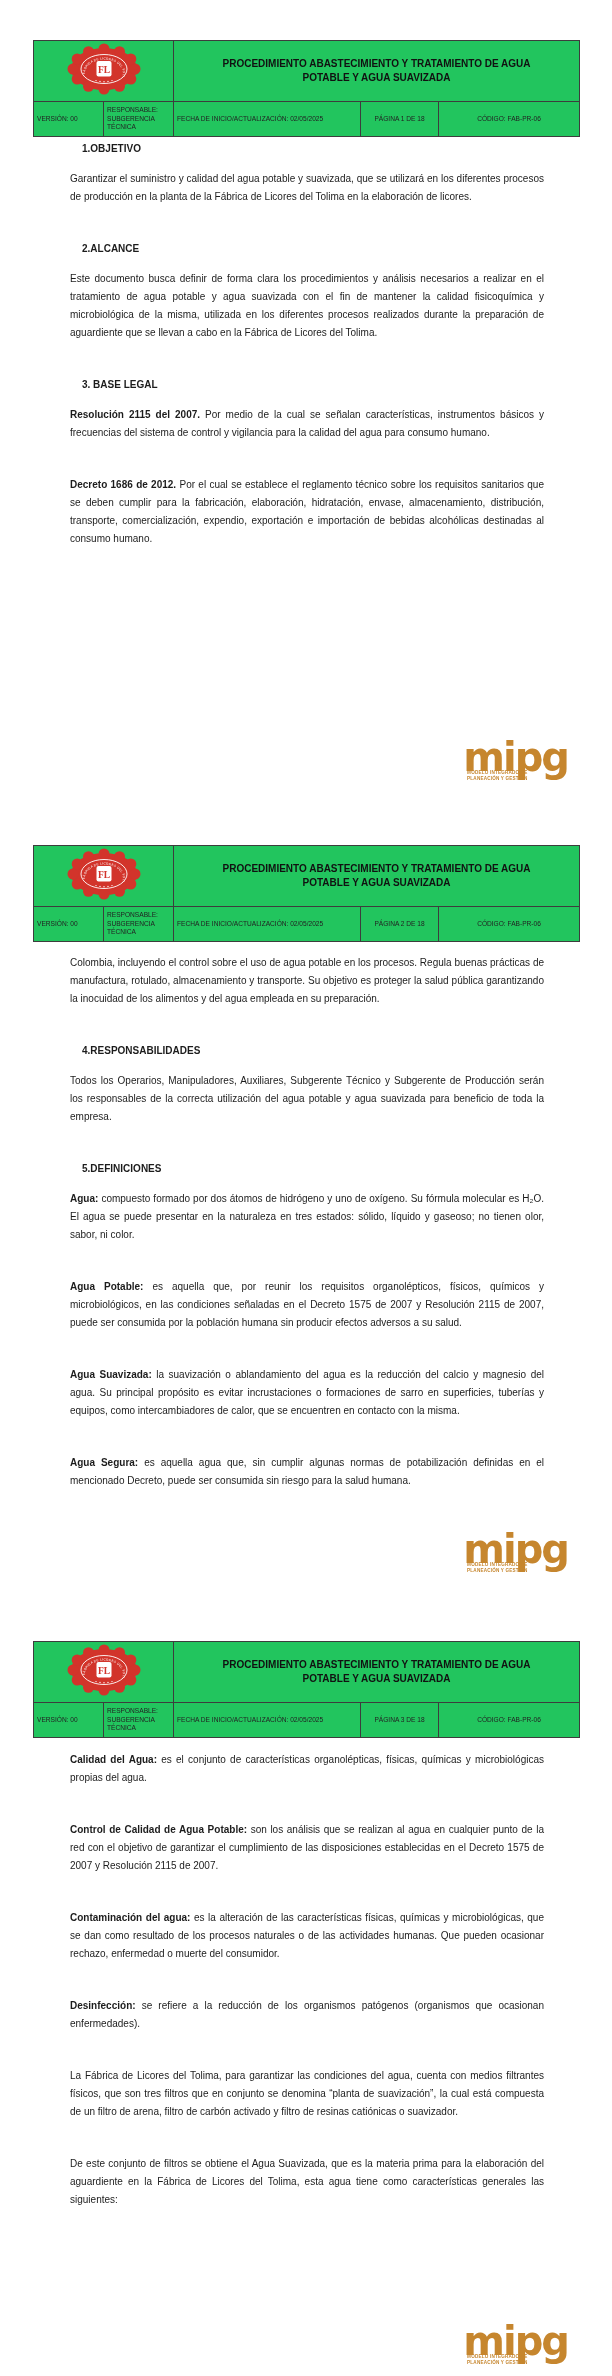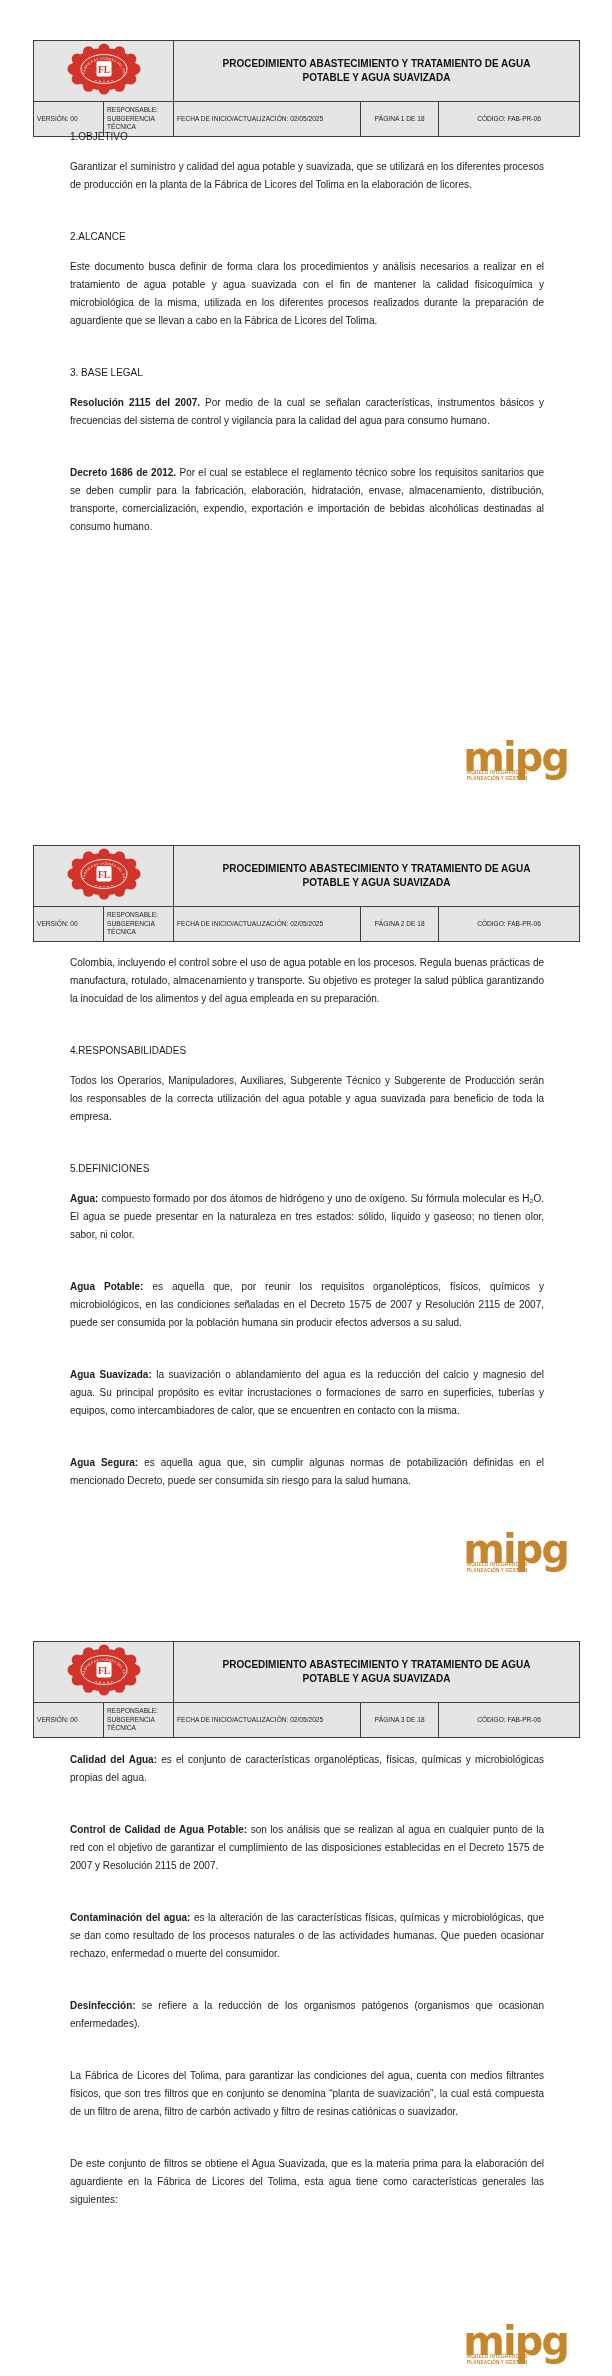--- a/index.html
+++ b/index.html
@@ -5,35 +5,35 @@
   html,body{margin:0;padding:0;background:#ffffff;}
   body{width:612px;font-family:"Liberation Sans",sans-serif;}
   .doc{width:612px;}
   .page{position:relative;width:612px;height:792px;background:#fff;overflow:hidden;color:#1d1d1d;}
 
   
   .hdr{position:absolute;left:33px;width:546px;border-collapse:collapse;table-layout:fixed;}
   .page-1 .hdr{top:40px}
   .page-2 .hdr{top:53px}
   .page-3 .hdr{top:57px}
-  .hdr td{border:1.2px solid #3d3d3d;padding:0;background:#e5e5e5;margin-top:32px;}
+  .hdr td{border:1.2px solid #3d3d3d;padding:0;background:#22c55e;margin-top:32px;}
   .c-logo{height:60px;text-align:center;vertical-align:middle;}
   .c-title{vertical-align:middle;}
   .title{font-weight:bold;font-size:10px;line-height:1.45;text-align:center;max-width:334px;margin:0 auto;color:#111;}
   .meta td{height:30px;font-size:6.6px;line-height:1.32;vertical-align:middle;padding:2px 3px;color:#222;}
   .meta td.l{text-align:left;}
   .meta td.c{text-align:center;}
 
   
   .body{position:absolute;left:70px;width:474px;font-size:10px;line-height:18px;text-align:justify;color:#1c1c1c;}
   .page-1 .body{top:128px}
   .page-2 .body{top:150px}
   .page-3 .body{top:155px}
   .body p{margin:12px 0 34px 0;}
-  .body p.h{font-weight:normal;margin:0;text-align:left;}
+  .body p.h{font-weight:bold;margin:12px;text-align:left;}
   .lead{font-weight:bold;}
   .lead::after{content:"\00a0";}
 
   
   .mipg{position:absolute;right:44px;bottom:10px;margin-left:9px;}
   .mipg-word{font-family:"DejaVu Sans",sans-serif;font-weight:bold;font-size:40px;line-height:31px;color:#c6862e;letter-spacing:-2px;}
   .mipg-caption{width:64px;margin:-3px 0 0 2px;font-size:4.6px;line-height:1.3;color:#c6862e;text-transform:uppercase;text-align:center;letter-spacing:.2px;font-weight:bold;}
 </style>
 </head>
 <body>

